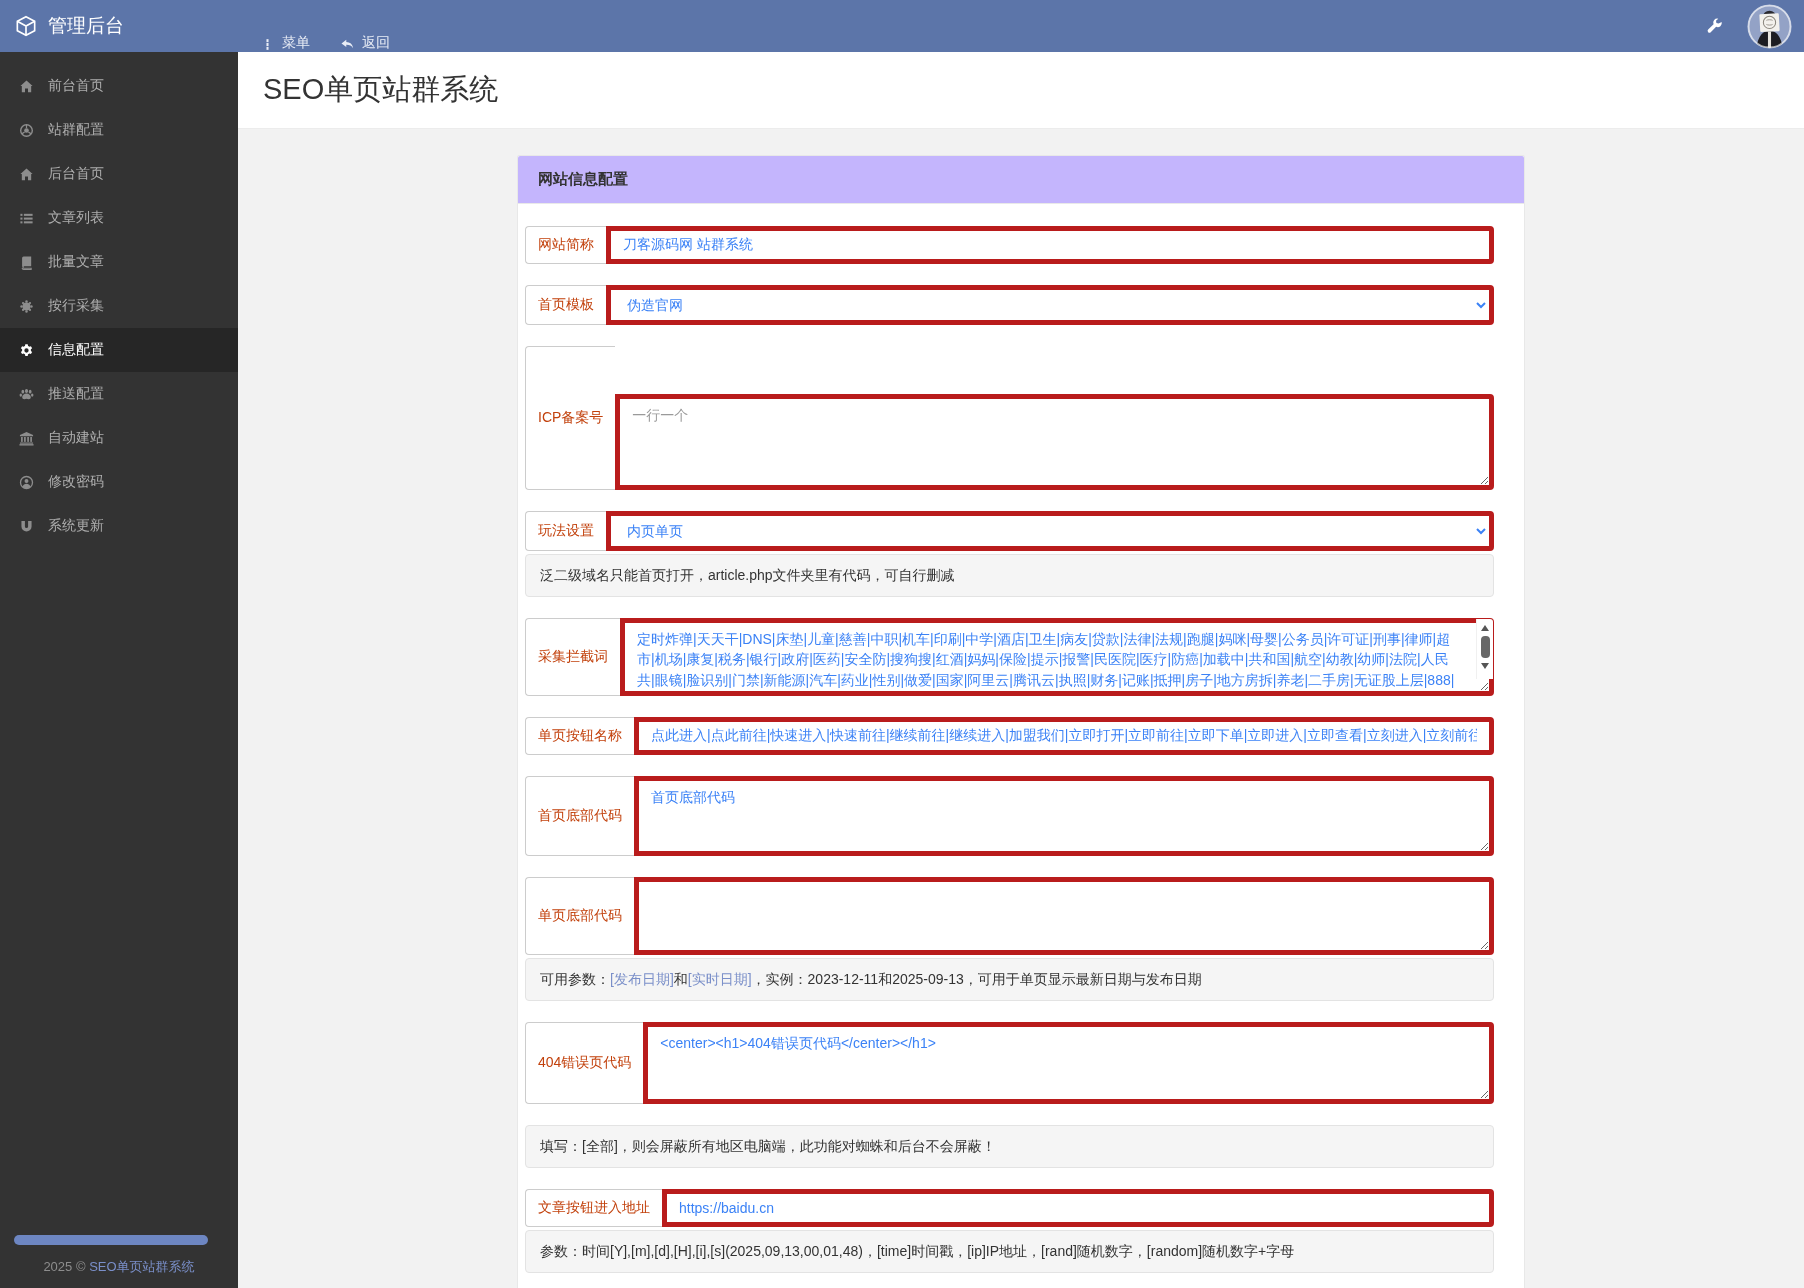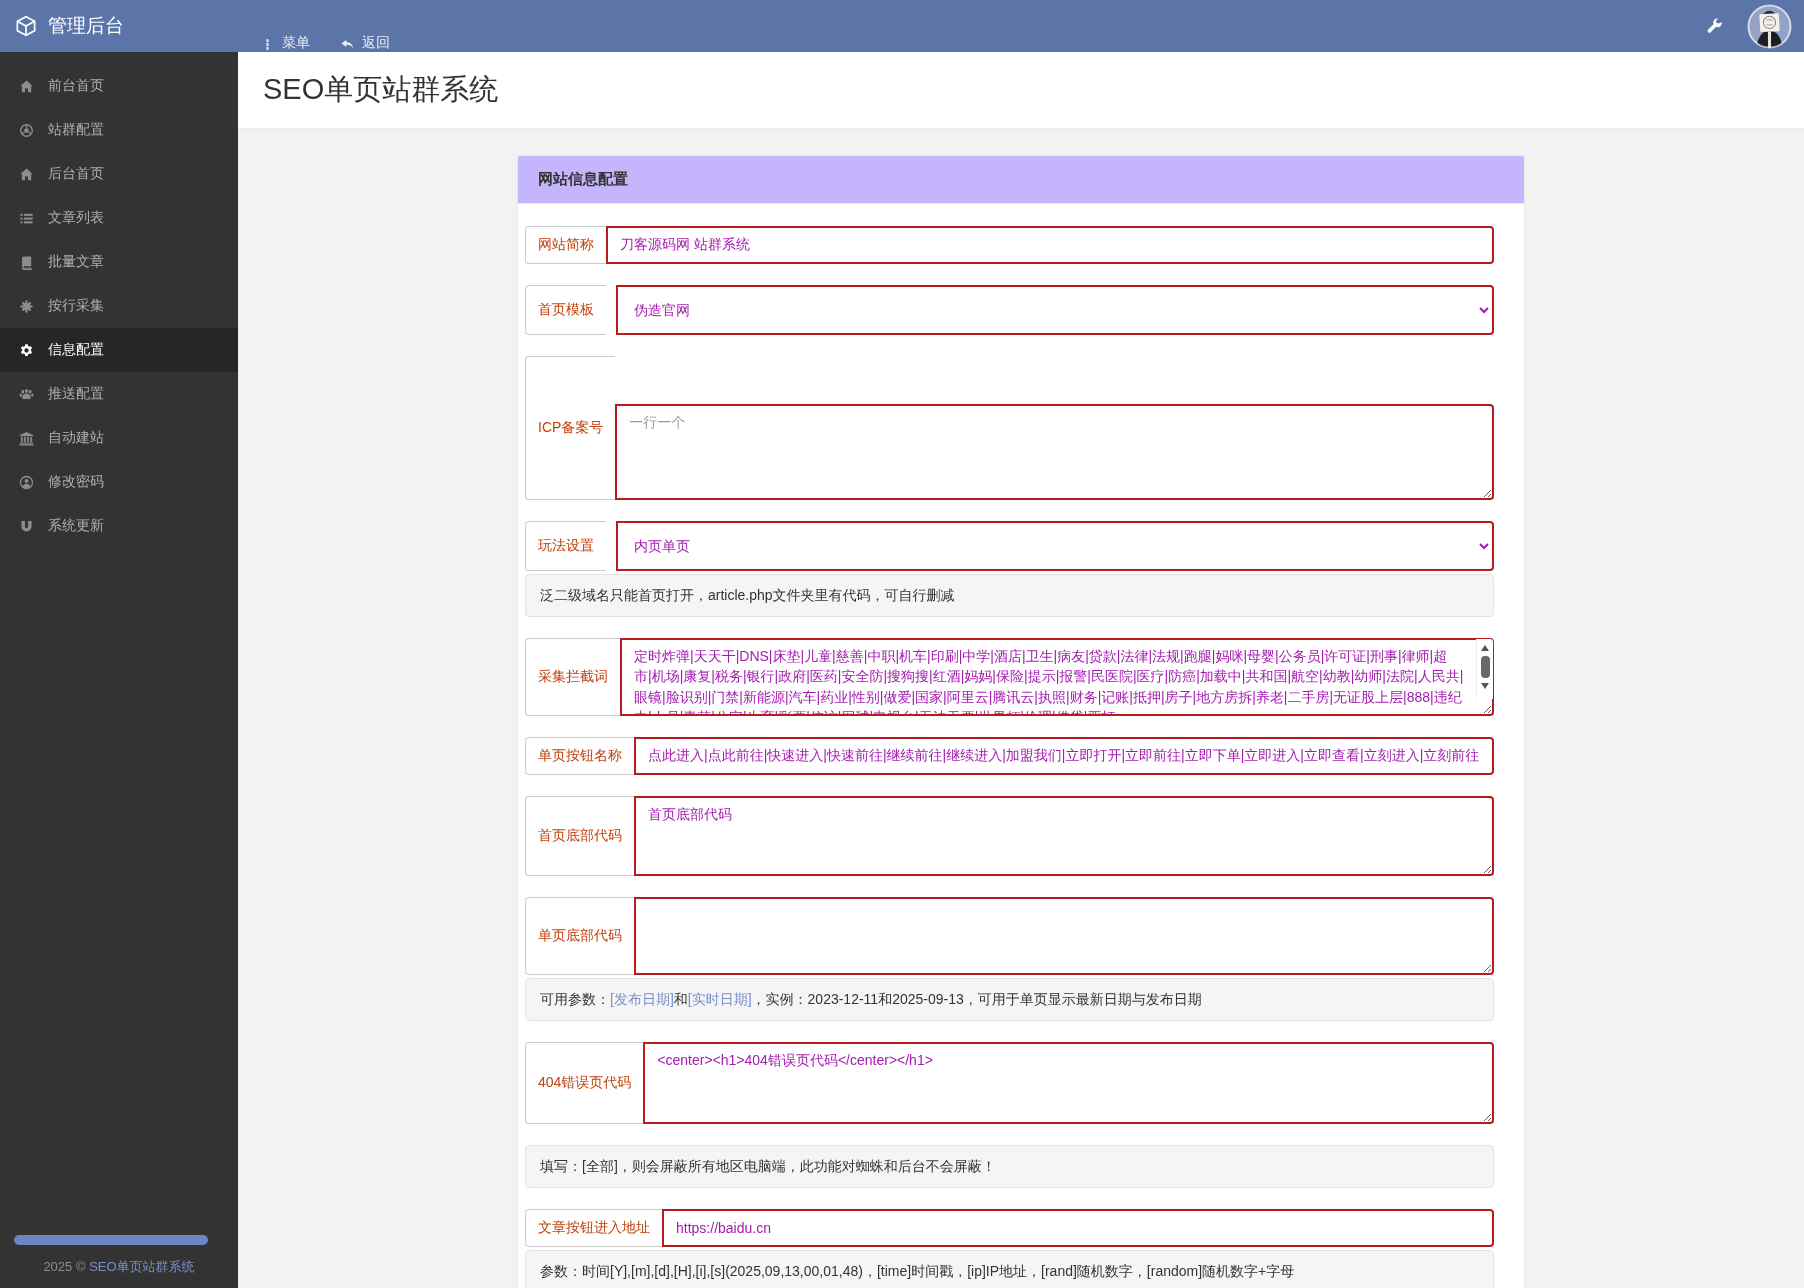--- a/index.html
+++ b/index.html
@@ -70,27 +70,27 @@
   .panel-body{ padding:22px 30px 40px 7px; }
 
   .group{ margin-bottom:21px; }
   .input-group{ display:flex; width:100%; }
   .addon{
     background:#fff; border:1px solid #ccc; border-right:0;
     border-radius:4px 0 0 4px; padding:6px 12px; font-size:14px; color:#c2410c;
     display:flex; align-items:center; white-space:nowrap;
   }
   .field{
-    flex:1; border:2px solid #b91c1c; border-radius:0 4px 4px 0;
-    font-size:14px; color:#a21caf; padding:6px 12px; outline:none;
+    flex:1; border:5px solid #b91c1c; border-radius:0 4px 4px 0;
+    font-size:14px; color:#3b82f6; padding:6px 12px; outline:none;
     font-family:"Liberation Sans","DejaVu Sans",sans-serif; background:#fff;
     min-width:0;
   }
   input.field{ height:38px; }
-  select.field{ height:50px; cursor:pointer;margin-left:10px; }
+  select.field{ height:40px; cursor:pointer; }
   textarea.field{ resize:both; line-height:1.45; }
   textarea.h84{ height:96px;margin-top:48px; }
   textarea.h80{ height:80px; }
   textarea.h78{ height:78px; }
   textarea.h82{ height:82px; }
   ::placeholder{ color:#9a9a9a; opacity:1; }
 
   .ta-wrap{ position:relative; flex:1; display:flex; min-width:0; }
   .ta-wrap textarea{ flex:1; border-radius:0 4px 4px 0; padding-right:28px; overflow:hidden; }
   .fakebar{

